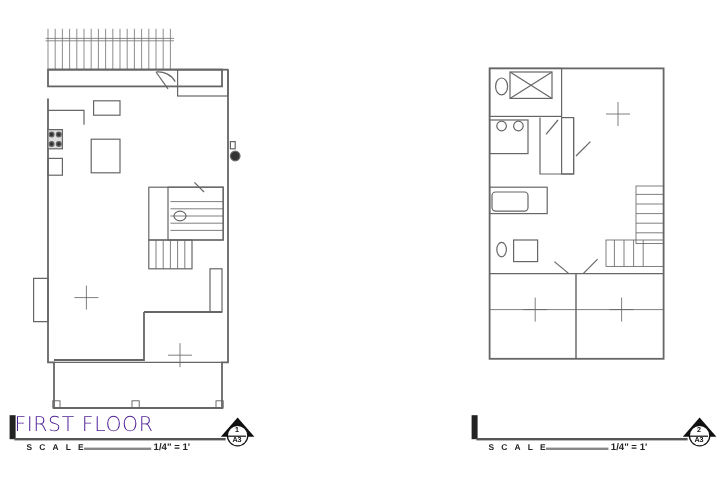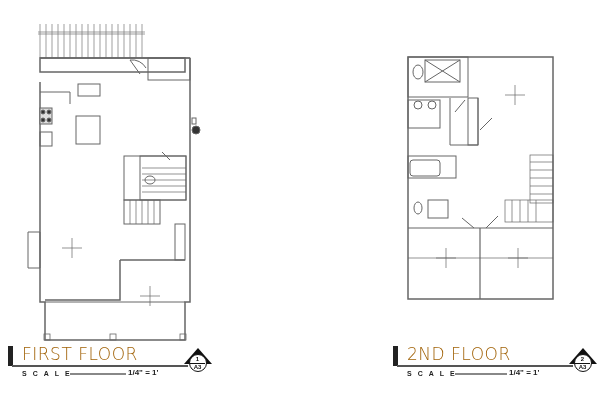--- a/index.html
+++ b/index.html
@@ -1,20 +1,20 @@
 <!DOCTYPE html>
 <html><head>
 <meta charset="utf-8">
 <style>
   html, body { margin:0; padding:0; background:#ffffff; }
   body { width:600px; height:420px; position:relative; overflow:hidden; font-family:"Liberation Sans", sans-serif; }
   .plan { position:absolute; left:0; top:0; }
   .title-block { position:absolute; }
   .tb-bar { position:absolute; left:0; top:0; width:5px; height:20px; background:#222; }
-  .tb-title { position:absolute; left:14px; top:-2px; font-size:17px; color:#a16207; letter-spacing:0.5px; white-space:nowrap; font-family:"DejaVu Sans", sans-serif; font-weight:300; }
+  .tb-title { position:absolute; left:4px; top:-2px; font-size:17px; color:#4c1d95; letter-spacing:0.5px; white-space:nowrap; font-family:"DejaVu Sans", sans-serif; font-weight:300; }
   .tb-line { position:absolute; left:4px; top:19px; height:2px; background:#555; }
   .tb-scale { position:absolute; left:14px; top:24px; font-size:7px; letter-spacing:6px; color:#222; font-weight:bold; white-space:nowrap; }
   .tb-scalebar { position:absolute; top:27px; height:2px; background:#888; }
   .tb-ratio { position:absolute; top:22px; font-size:8px; color:#222; font-weight:bold; white-space:nowrap; }
   .tb-marker { position:absolute; top:2px; width:28px; height:30px; }
   .tb-marker .tri { position:absolute; left:0; top:0; width:0; height:0; border-left:14px solid transparent; border-right:14px solid transparent; border-bottom:16px solid #111; }
   .tb-marker .circ { position:absolute; left:5px; top:6px; width:18px; height:18px; border:1.5px solid #111; border-radius:50%; background:#fff; box-sizing:border-box; }
   .tb-marker .num { position:absolute; left:0; width:15px; text-align:center; top:1px; font-size:6px; font-weight:bold; color:#111; }
   .tb-marker .sheet { position:absolute; left:0; width:15px; text-align:center; top:8px; font-size:6px; font-weight:bold; color:#111; border-top:1px solid #111; }
 </style>
@@ -176,21 +176,20 @@
     <div class="tri"></div>
     <div class="circ">
       <div class="num">1</div>
       <div class="sheet">A3</div>
     </div>
   </div>
 </div>
 
 <div class="title-block" style="left:393px; top:346px; width:200px; height:40px;">
   <div class="tb-bar"></div>
-  <div class="tb-title">2ND FLOOR</div>
   <div class="tb-line" style="width:176px;"></div>
   <div class="tb-scale">SCALE</div>
   <div class="tb-scalebar" style="left:62px; width:52px;"></div>
   <div class="tb-ratio" style="left:116px;">1/4" = 1'</div>
   <div class="tb-marker" style="left:176px;">
     <div class="tri"></div>
     <div class="circ">
       <div class="num">2</div>
       <div class="sheet">A3</div>
     </div>

